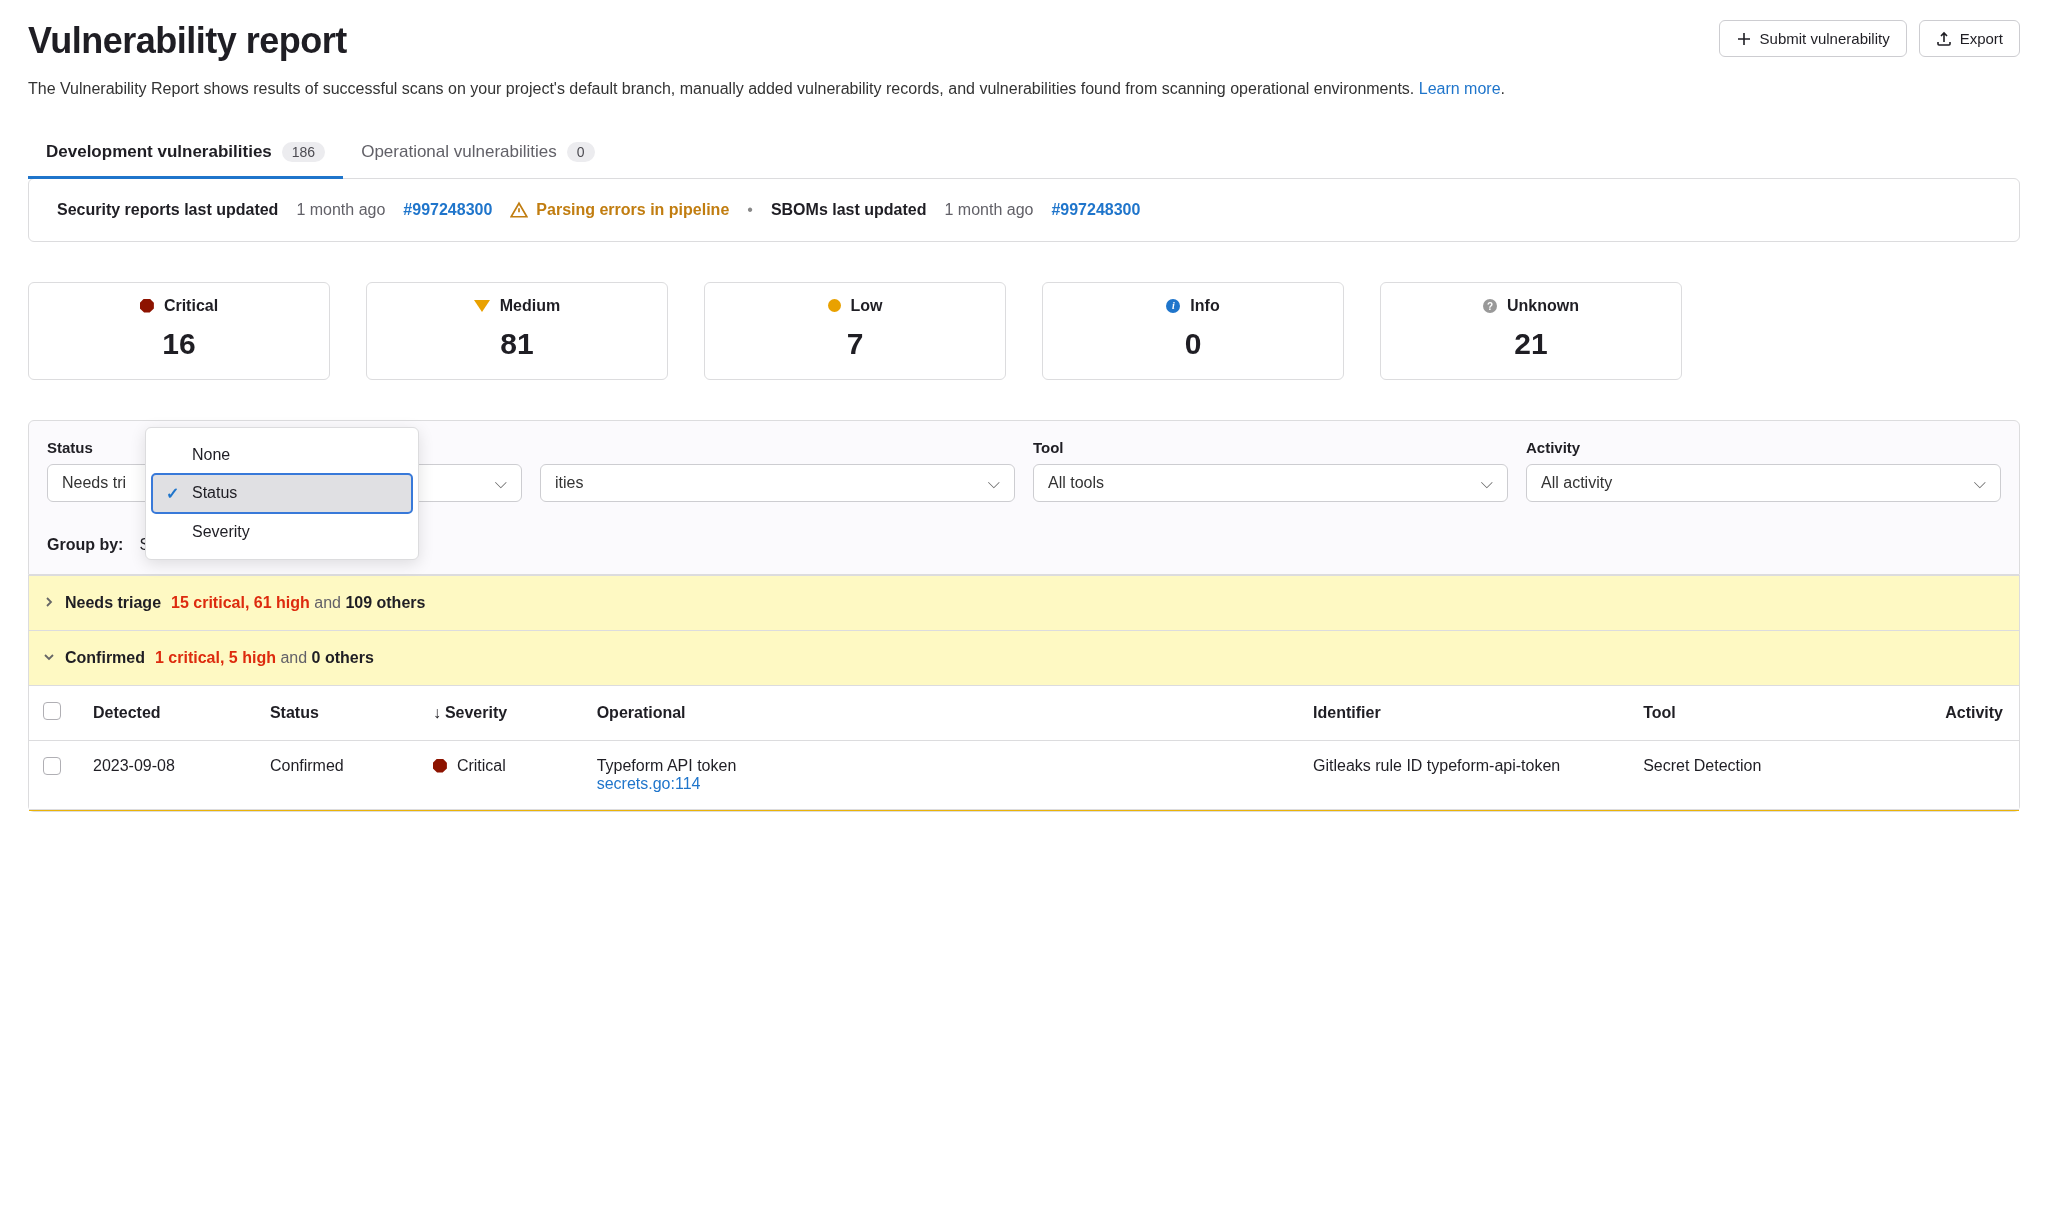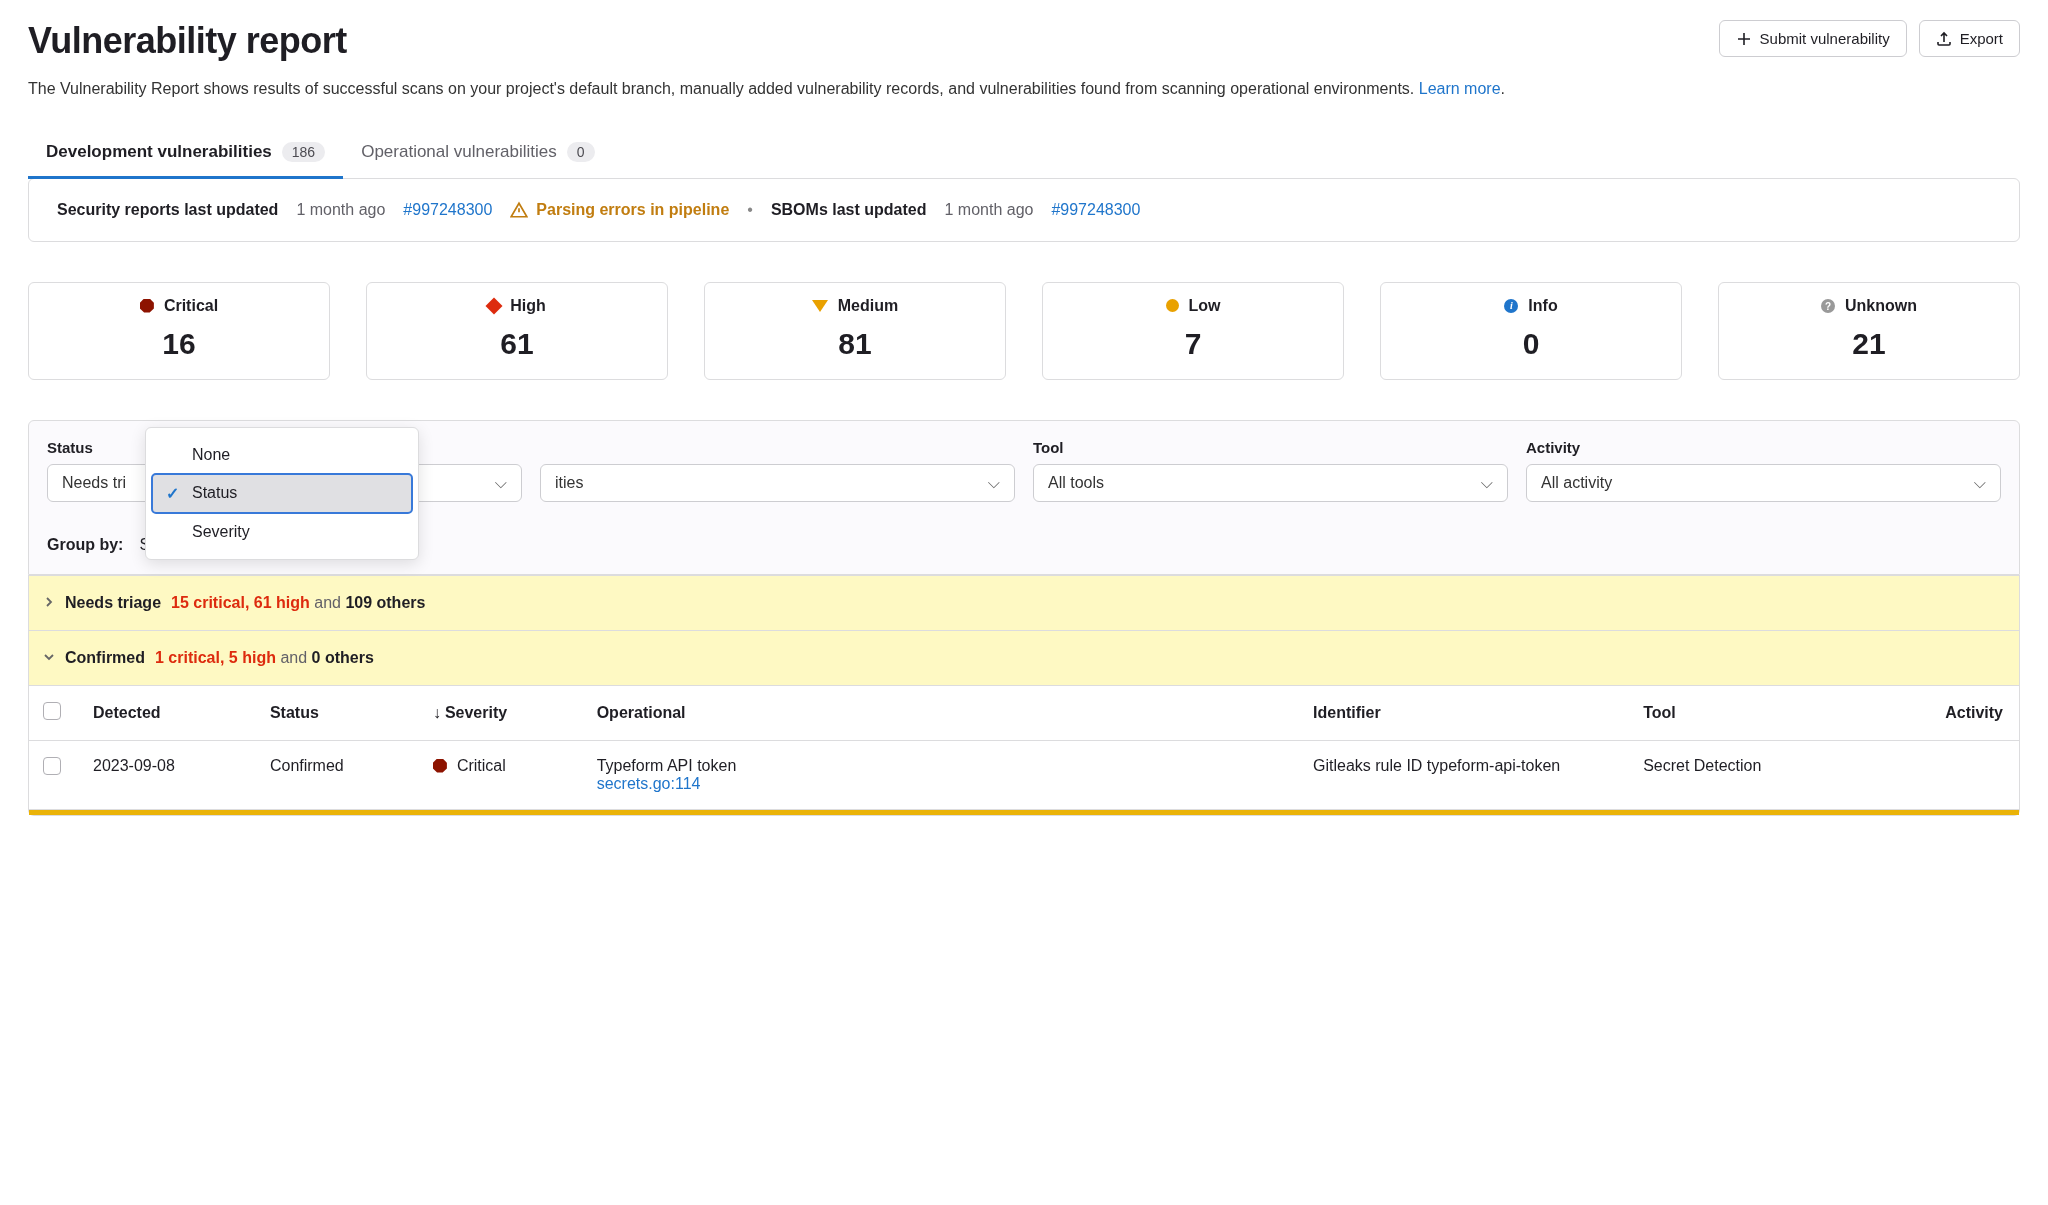--- a/index.html
+++ b/index.html
@@ -12,21 +12,21 @@
 .description { font-size: 16px; line-height: 1.6; color: #333; margin-bottom: 26px; max-width: 96%; }
 .description a { color: #1f75cb; text-decoration: none; }
 .tabs { display: flex; gap: 0; }
 .tab { display: inline-flex; align-items: flex-end; gap: 10px; padding: 14px 18px; font-size: 17px; color: #626168; cursor: pointer; border-bottom: 3px solid transparent; }
 .tab.active { color: #1f1e24; font-weight: 600; border-bottom-color: #1f75cb; }
 .badge { background: #ececef; color: #4c4b51; font-size: 14px; padding: 2px 10px; border-radius: 12px; font-weight: 500; }
 .panel { border: 1px solid #dcdcde; border-radius: 6px; margin-top: -1px; }
 .info-bar { padding: 22px 28px; font-size: 16px; display: flex; align-items: center; gap: 18px; flex-wrap: wrap; }
 .info-bar .bold { font-weight: 600; }
 .info-bar .muted { color: #626168; }
-.info-bar a { color: #1f75cb; text-decoration: none; }
+.info-bar a { color: #1f75cb; text-decoration: none; font-weight: bold; }
 .info-bar .warn { color: #c17d10; font-weight: 600; display: inline-flex; align-items: center; gap: 8px; }
 .info-bar .sep { color: #888; }
 .sev-grid { display: grid; grid-template-columns: repeat(6, 1fr); gap: 36px; margin-top: 40px; }
 .sev-card { border: 1px solid #dcdcde; border-radius: 6px; text-align: center; padding: 14px 10px 18px; }
 .sev-card .label-row { display: flex; align-items: center; justify-content: center; gap: 10px; font-size: 16px; font-weight: 600; margin-bottom: 12px; }
 .sev-card .count { font-size: 30px; font-weight: 700; }
 .ic { display: inline-block; }
 .ic-critical { width:14px; height:14px; background:#8d1300; clip-path: polygon(30% 0,70% 0,100% 30%,100% 70%,70% 100%,30% 100%,0 70%,0 30%); }
 .ic-high { width:12px; height:12px; background:#dd2b0e; transform: rotate(45deg); }
 .ic-medium { width:0; height:0; border-left:8px solid transparent; border-right:8px solid transparent; border-top:12px solid #e9a100; }
@@ -44,21 +44,21 @@
 .groupby-row .lbl { font-weight: 600; }
 .dropdown-pop { position: absolute; top: 6px; left: 116px; width: 274px; background:#fff; border:1px solid #dcdcde; border-radius:6px; box-shadow: 0 4px 16px rgba(0,0,0,0.12); padding: 8px 6px; z-index: 10; }
 .dropdown-pop .item { display: flex; align-items: center; gap: 10px; padding: 10px 14px; font-size: 16px; border-radius:4px; cursor:pointer; }
 .dropdown-pop .item .check { width: 16px; color:#1f75cb; font-weight:700; }
 .dropdown-pop .item.selected { background:#e0e0e3; outline: 2px solid #3879d9; outline-offset: -1px; }
 .group-header { padding: 18px 14px; font-size: 16px; border-top:1px solid #dcdcde; display:flex; align-items:center; gap: 10px; background:#fef9c3; }
 .group-header:first-of-type { border-top:1px solid #dcdcde;}
 .group-header .name { font-weight:700; }
 .group-header .crit { color:#dd2b0e; font-weight:600; }
 .group-header .muted { color:#626168; }
-.tbl-wrap{ background:#fff; border-top:1px solid #dcdcde; border-bottom:5px solid #eab308;}
+.tbl-wrap{ background:#fff; border-top:1px solid #dcdcde; border-bottom:1px solid #eab308;}
 table { width:100%; border-collapse: collapse; }
 th { text-align:left; padding: 16px 10px; font-size:16px; font-weight:700; border-bottom:1px solid #dcdcde; }
 th:first-child, td:first-child { width: 54px; padding-left: 14px; }
 td { padding: 16px 10px; font-size:16px; vertical-align: top; border-bottom:1px solid #dcdcde; }
 .chk { width:18px; height:18px; border:1.5px solid #b0afb4; border-radius:4px; display:inline-block; }
 .sev-cell { display:flex; align-items:center; gap:10px; }
 .desc-link { color:#1f75cb; text-decoration:none; }
 .chevron-svg { width:12px; height:12px; }
 .sort-arrow { font-size:16px; margin-right:4px;}
 .row-chev { display:inline-block; color:#666;}
@@ -118,27 +118,20 @@
   </div>
 </div>
 
 <div class="sev-grid">
   <div class="sev-card">
     <div class="label-row">
         <span class="ic ic-critical"></span>
         <span>Critical</span>
       </div>
     <div class="count">16</div>
-  </div>
-  <div class="sev-card">
-    <div class="label-row">
-        <span class="ic ic-high"></span>
-        <span>High</span>
-      </div>
-    <div class="count">61</div>
   </div>
   <div class="sev-card">
     <div class="label-row">
         <span class="ic ic-medium"></span>
         <span>Medium</span>
       </div>
     <div class="count">81</div>
   </div>
   <div class="sev-card">
     <div class="label-row">

